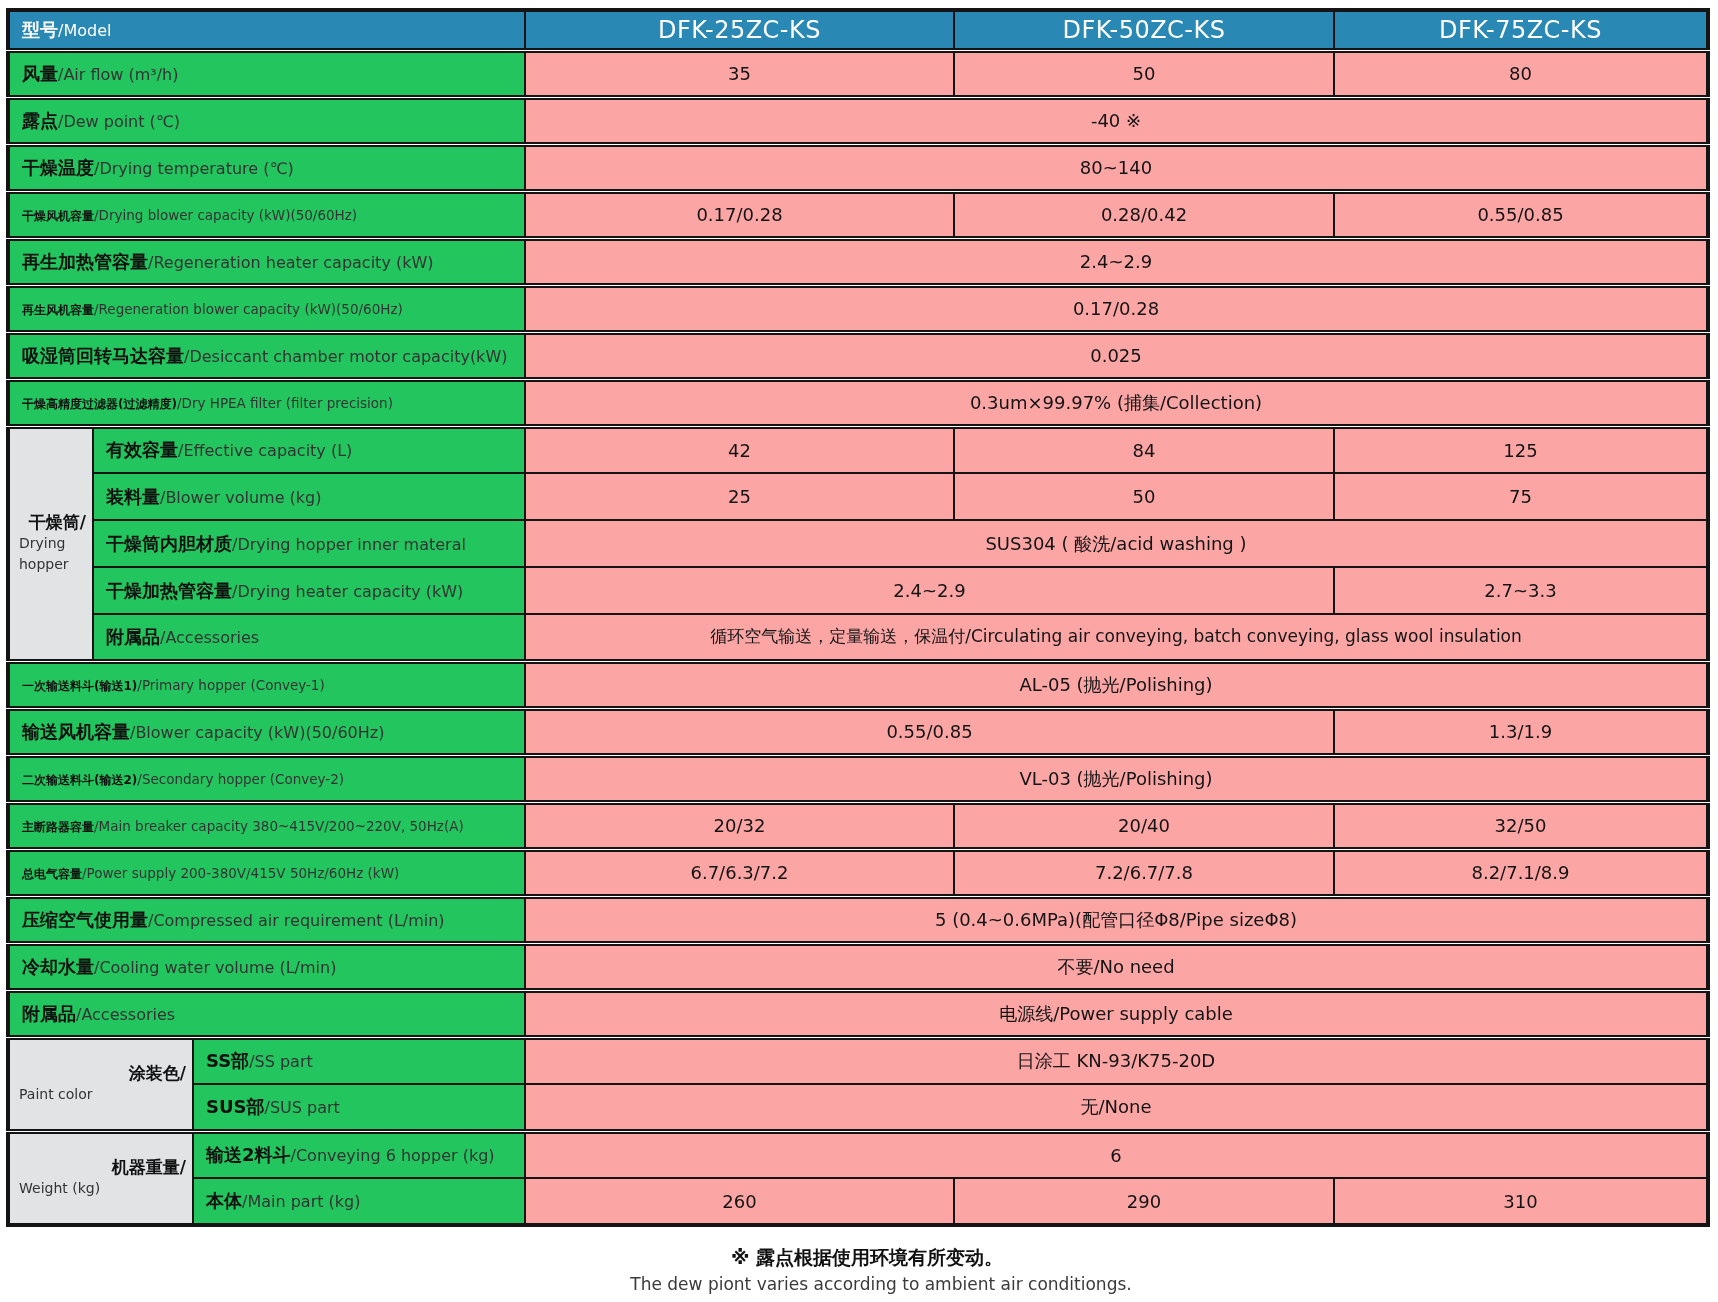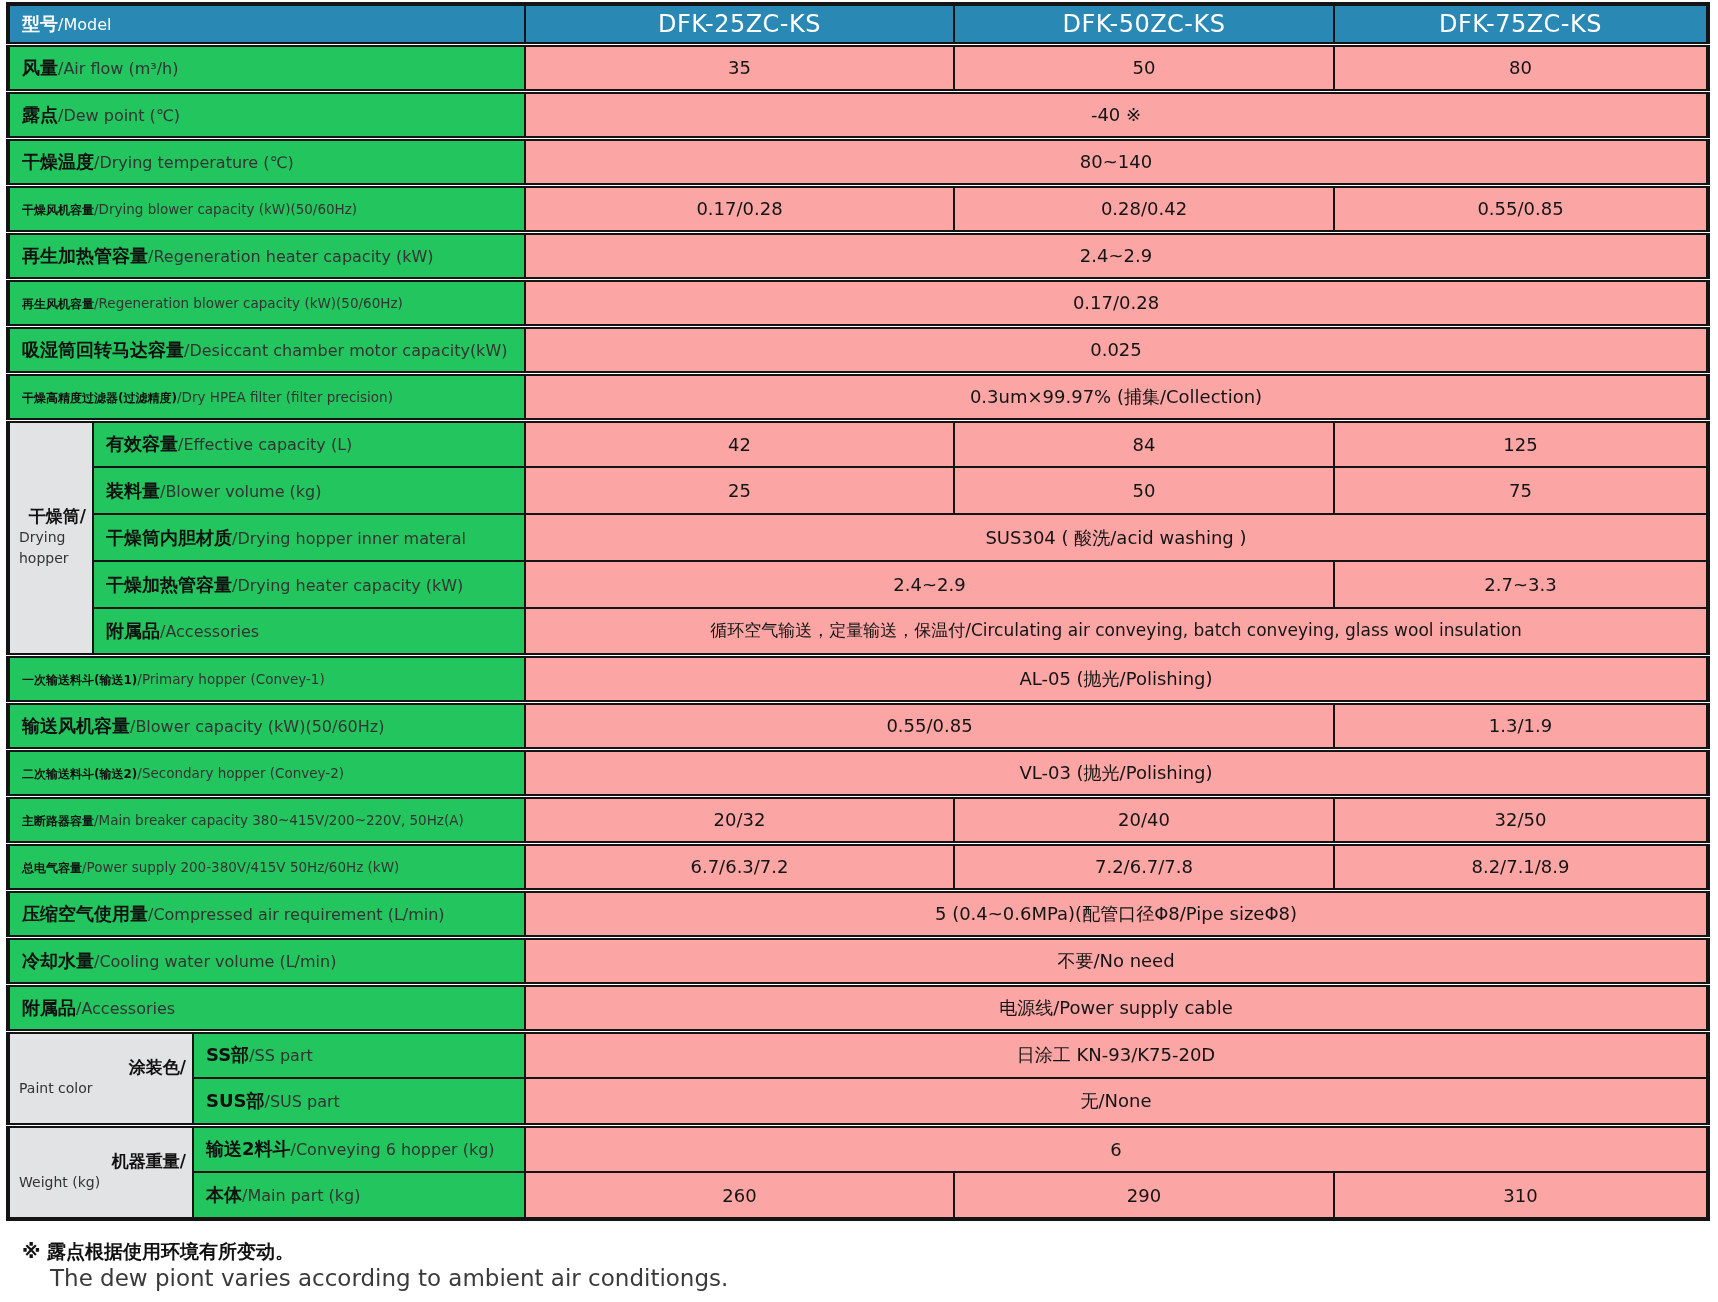--- a/index.html
+++ b/index.html
@@ -1,17 +1,17 @@
 <!DOCTYPE html>
 <html><head>
 <meta charset="utf-8">
 <style>
   html,body{margin:0;padding:0;background:#ffffff;}
   body{width:1718px;height:1302px;font-family:"DejaVu Sans","Liberation Sans",sans-serif;color:#141414;}
-  .page{padding:2px 0 0 6px;}
+  .page{padding:8px 0 0 6px;}
   table.spec{border-collapse:collapse;table-layout:fixed;width:1700px;border:4px solid #141414;}
   col.cA{width:85px;}col.cB{width:100px;}col.cC{width:332px;}
   col.cD{width:429px;}col.cE{width:380px;}col.cF{width:374px;}
   td,th{border:2px solid #141414;padding:0 6px;overflow:hidden;}
   tr{height:47px;}
   tr.hdr{height:40px;}
   tr.major td{border-top:5px double #141414;}
   tr.hdr th{background:#2a88b4;color:#ffffff;border-bottom:4px solid #141414;}
   th.modelcol{font-weight:normal;font-size:24px;text-align:center;letter-spacing:.5px;}
   th.lblhead{text-align:left;padding-left:12px;}
@@ -20,23 +20,23 @@
   td.val{background:#fca5a5;text-align:center;font-size:18px;white-space:nowrap;}
   .zh{font-weight:bold;font-size:18px;color:#111;}
   .en{font-weight:normal;font-size:16px;color:#333;}
   th .zh{color:#fff;font-size:18px;}
   th .en{color:#fff;font-size:16px;}
   tr.sm .zh{font-size:12px;}
   tr.sm .en{font-size:13.5px;}
   td.grp .zh{font-size:17px;display:block;text-align:right;}
   td.grp .en{font-size:14px;display:block;color:#333;}
   td.val.smv{font-size:17px;}
-  .footnote{margin:16px 0 0 16px;}
+  .footnote{margin:16px 0 0 10px;text-align:center;}
   .footnote .fzh{font-size:19px;font-weight:bold;color:#111;line-height:28px;}
-  .footnote .fen{font-size:23px;color:#3a3a3a;padding-left:28px;line-height:26px;}
+  .footnote .fen{font-size:17px;color:#3a3a3a;padding-left:28px;line-height:26px;}
 </style>
 </head>
 <body>
 
 <div class="page">
 <table class="spec">
   <colgroup>
     <col class="cA">
         <col class="cB">
         <col class="cC">

